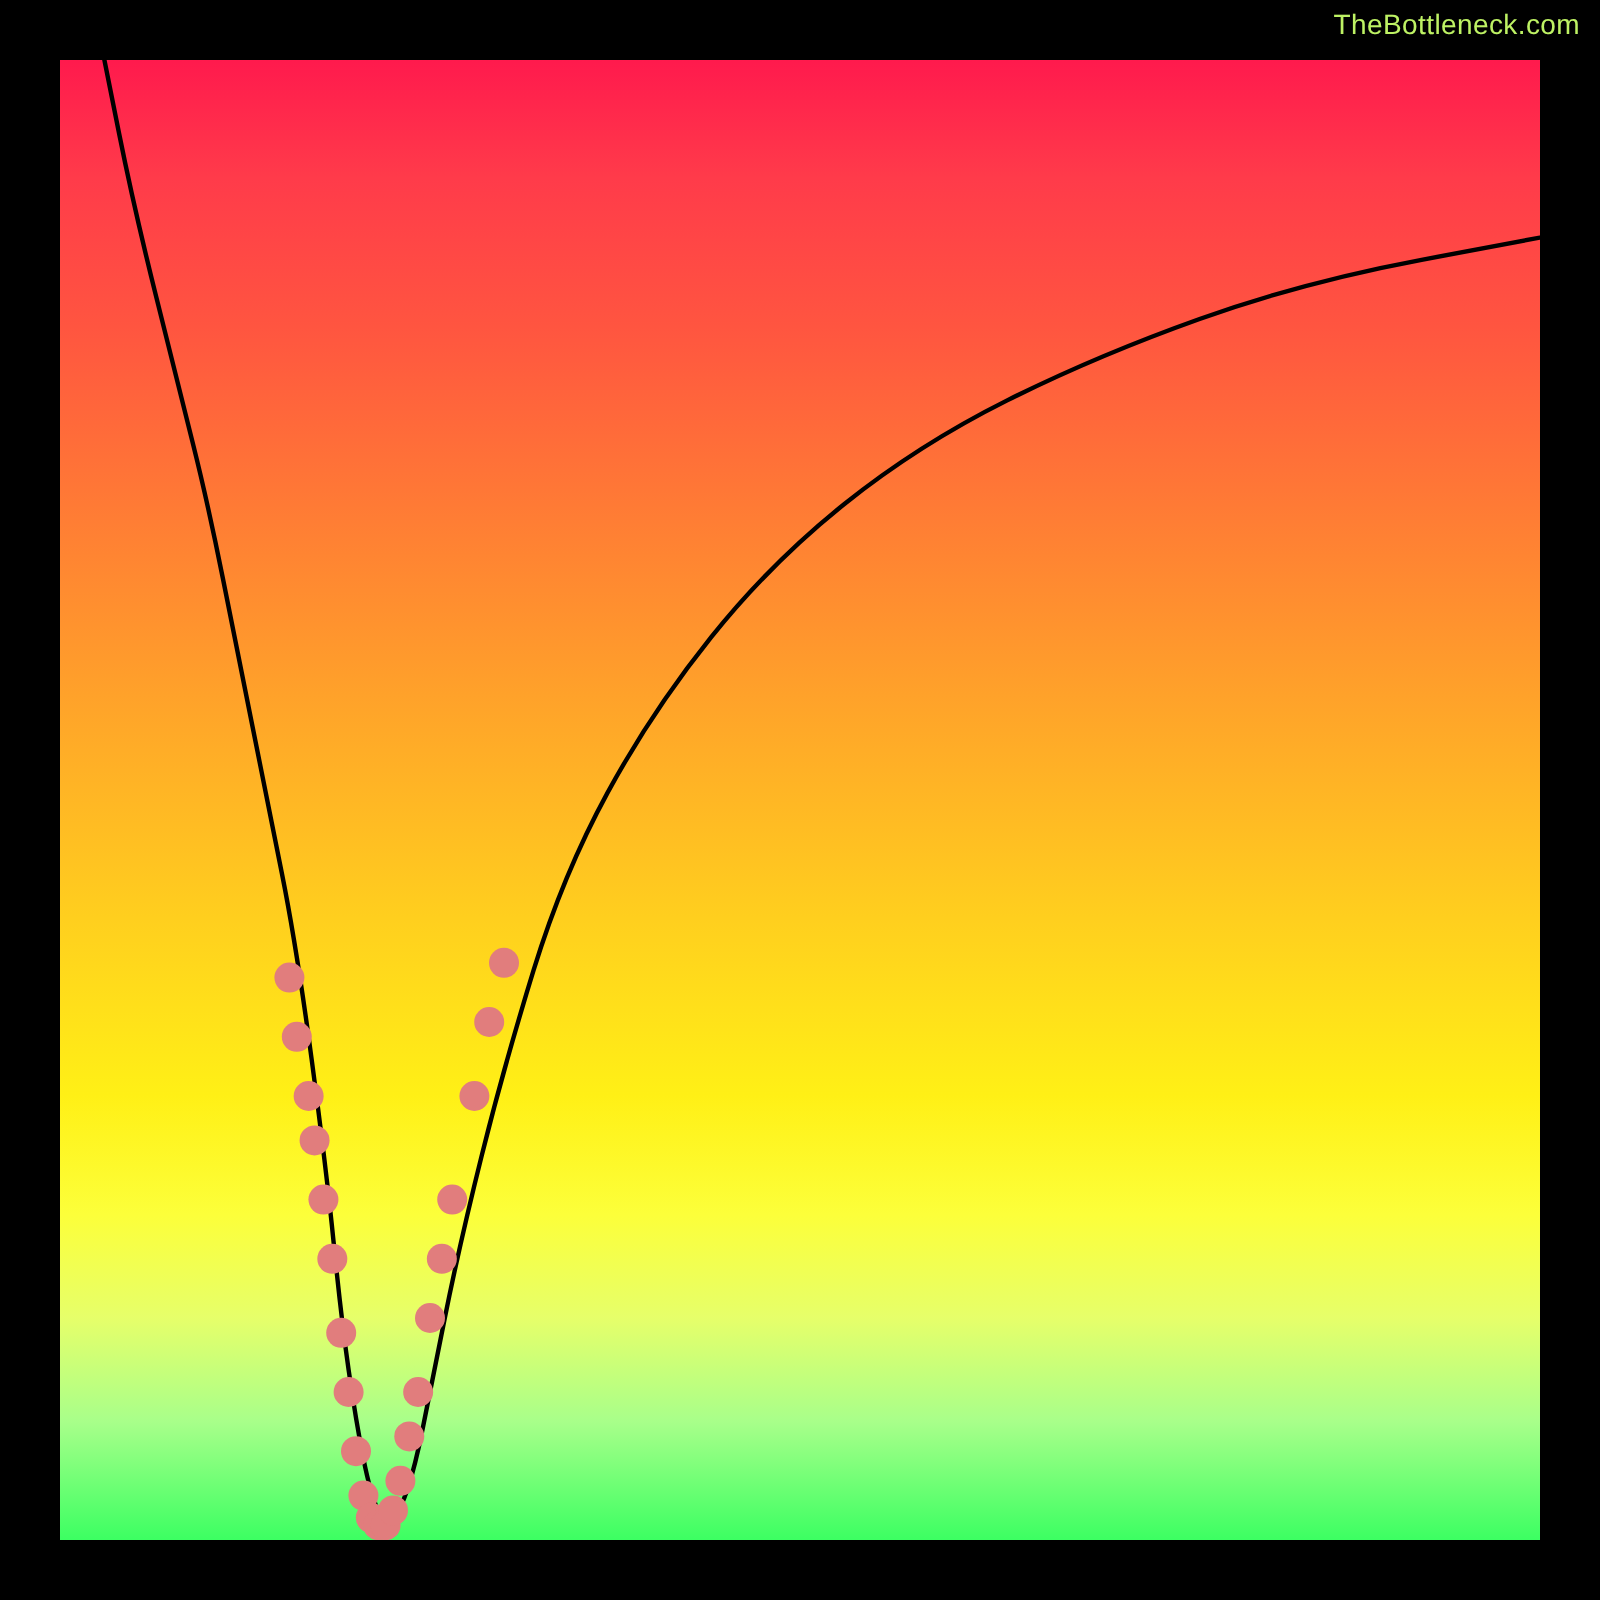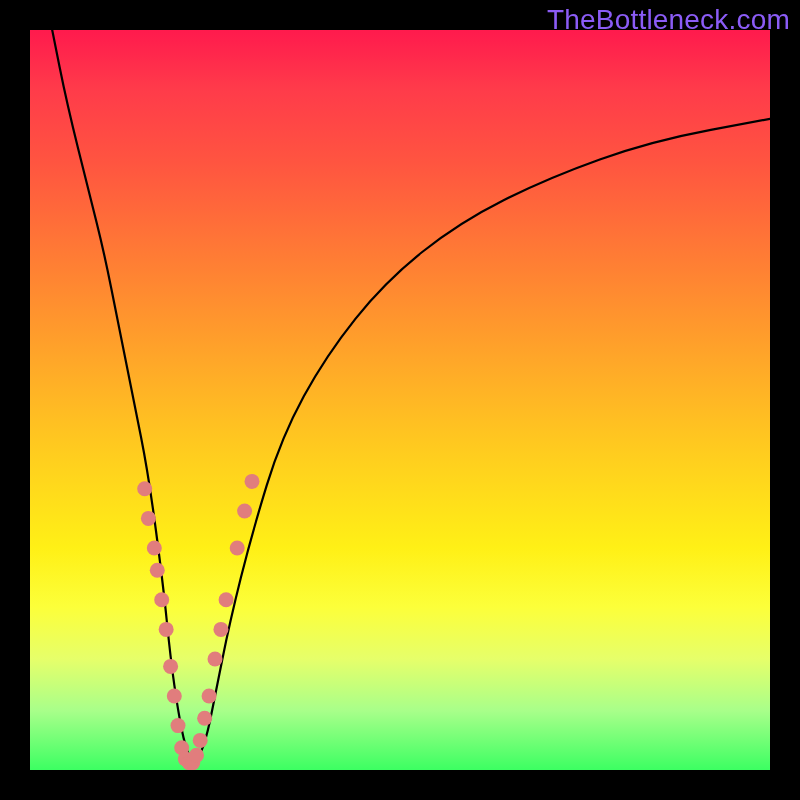--- a/index.html
+++ b/index.html
@@ -38,22 +38,22 @@
       #fcff3a 78%,
       #e6ff6a 85%,
       #a8ff8a 92%,
       #3cff62 100%
     );
   }
   .watermark {
     position: absolute;
     top: 4px;
     right: 10px;
-    color: #8b5cf6;
-    font-size: 28px;
+    color: #bef264;
+    font-size: 14px;
     font-weight: 500;
     letter-spacing: 0.2px;
     user-select: none;
   }
   svg.curve {
     position: absolute;
     top: 0;
     left: 0;
     width: 740px;
     height: 740px;

